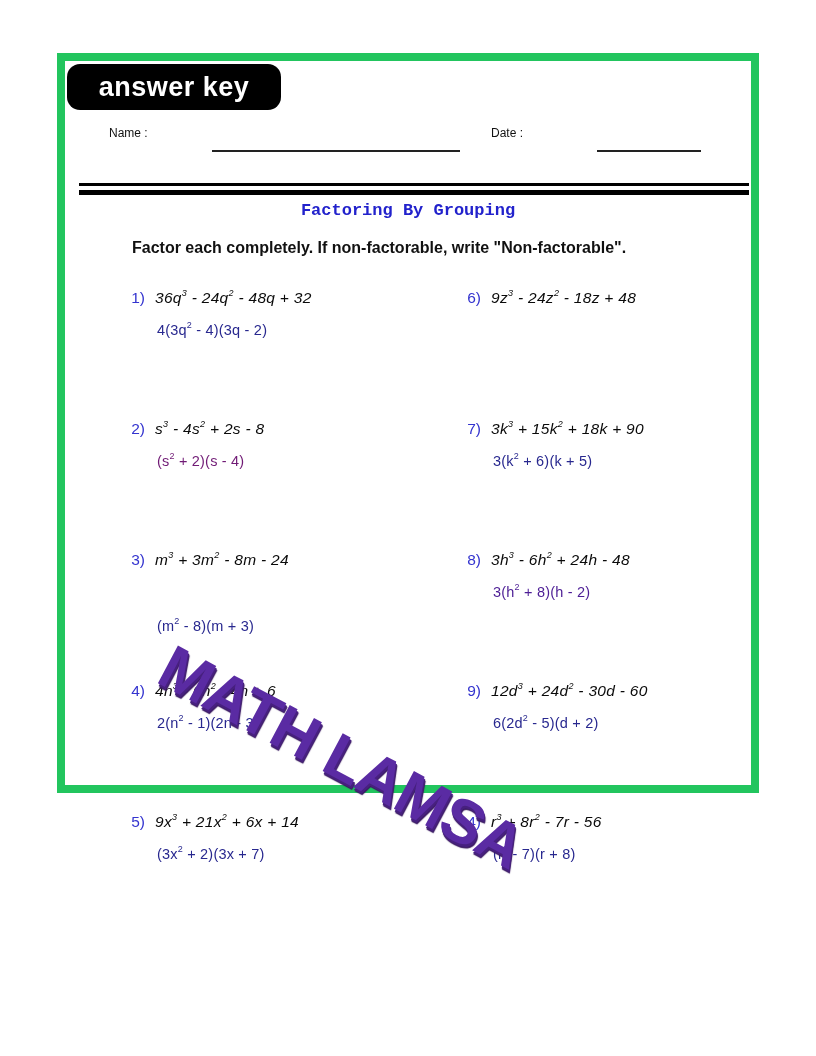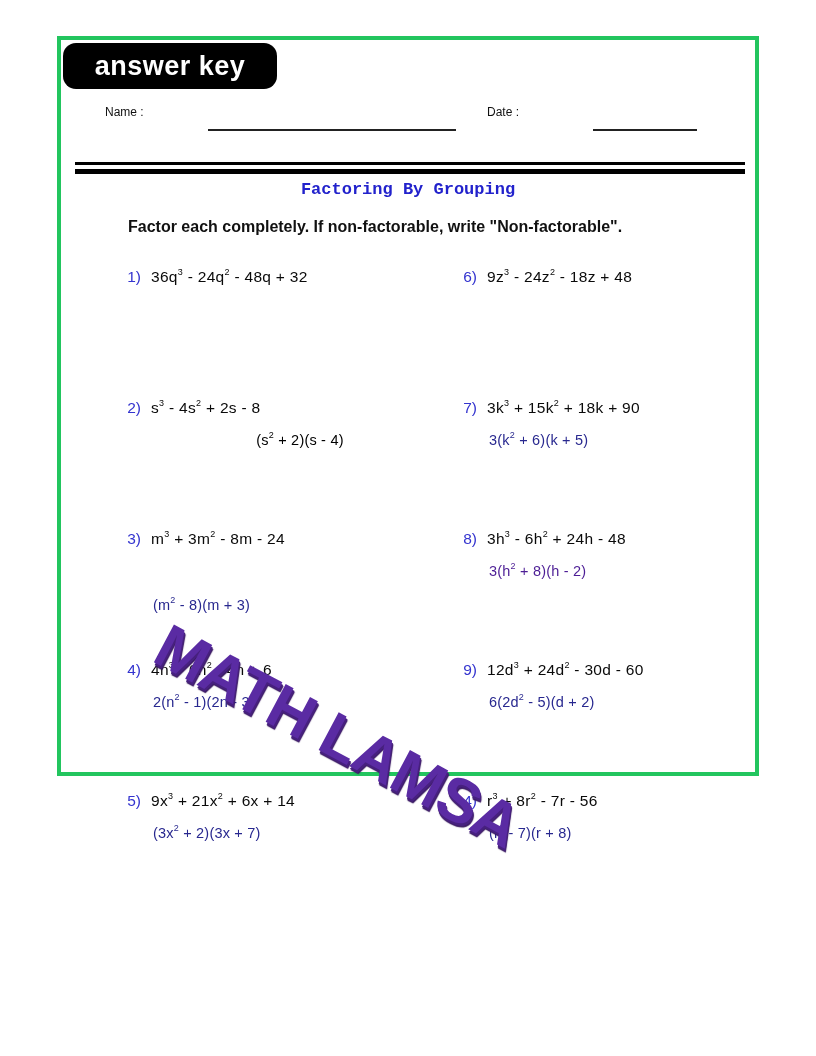--- a/index.html
+++ b/index.html
@@ -1,21 +1,21 @@
 <!DOCTYPE html>
 <html><head>
 <meta charset="utf-8">
 <style>
   * { margin: 0; padding: 0; box-sizing: border-box; }
   html, body { width: 816px; height: 1056px; background: #ffffff; font-family: "Liberation Sans", sans-serif; }
   .sheet { position: relative; width: 816px; height: 1056px; background: #ffffff; overflow: hidden; }
 
   .frame {
-    position: absolute; left: 57px; top: 36px; width: 702px; height: 740px;
-    border: 4px solid #22c55e; background: #fff;
+    position: absolute; left: 57px; top: 53px; width: 702px; height: 740px;
+    border: 8px solid #22c55e; background: #fff;
   }
 
   .badge {
     position: absolute; left: 2px; top: 3px; width: 214px; height: 46px;
     background: #000; border-radius: 13px;
     display: flex; align-items: center; justify-content: center;
   }
   .badge span { color: #fff; font-weight: bold; font-size: 27px; letter-spacing: 0.5px; }
 
   .label { position: absolute; font-size: 12px; color: #111; }
@@ -41,21 +41,21 @@
   }
 
   .problems {
     position: absolute; left: 50px; top: 228px; width: 640px;
     display: grid; grid-template-columns: 336px 1fr;
     grid-template-rows: repeat(5, 131px); grid-auto-flow: column;
   }
   .problem { position: relative; }
   .prob-line { display: flex; align-items: baseline; font-size: 15.5px; color: #0a0a0a; }
   .prob-num { min-width: 30px; text-align: right; margin-right: 10px; color: #3434cf; }
-  .prob-expr { color: #0a0a0a; letter-spacing: 0.3px; }
+  .prob-expr { color: #0a0a0a; letter-spacing: 0.3px; font-style: italic; }
   .prob-answer { margin-left: 42px; margin-top: 14px; font-size: 14.5px; color: #28288f; letter-spacing: 0.2px; }
   sup { font-size: 9px; position: relative; top: -1px; }
 
   .watermark-wrap { position: absolute; left: 0; top: 0; width: 100%; height: 100%; pointer-events: none; }
   .watermark, .watermark-reflection {
     position: absolute; left: 116px; top: 570px;
     font-weight: bold; font-size: 62px; letter-spacing: -1px; white-space: nowrap;
     transform: rotate(28deg); transform-origin: 0 0;
   }
   .watermark {
@@ -87,28 +87,29 @@
     <div class="title" style="color: rgb(34, 34, 204);">Factoring By Grouping</div>
 
     <div class="instruction">Factor each completely. If non-factorable, write "Non-factorable".</div>
 
     <div class="problems" id="problems">
   <div class="problem">
     <div class="prob-line">
       <span class="prob-num" style="color: rgb(52, 52, 207);">1)</span>
       <span class="prob-expr">36q<sup>3</sup> - 24q<sup>2</sup> - 48q + 32</span>
     </div>
+    <div class="prob-answer" style="color: rgb(40, 40, 143);">4(3q<sup>2</sup> - 4)(3q - 2)</div>
   </div>
 
   <div class="problem">
     <div class="prob-line">
       <span class="prob-num" style="color: rgb(52, 52, 207);">2)</span>
       <span class="prob-expr">s<sup>3</sup> - 4s<sup>2</sup> + 2s - 8</span>
     </div>
-    <div class="prob-answer" style="color: #000000; text-align: center;">(s<sup>2</sup> + 2)(s - 4)</div>
+    <div class="prob-answer" style="color: #701a75;">(s<sup>2</sup> + 2)(s - 4)</div>
   </div>
 
   <div class="problem">
     <div class="prob-line">
       <span class="prob-num" style="color: rgb(52, 52, 207);">3)</span>
       <span class="prob-expr">m<sup>3</sup> + 3m<sup>2</sup> - 8m - 24</span>
     </div>
     <div class="prob-answer" style="color: rgb(40, 40, 143); margin-top: 48px;">(m<sup>2</sup> - 8)(m + 3)</div>
   </div>
 

